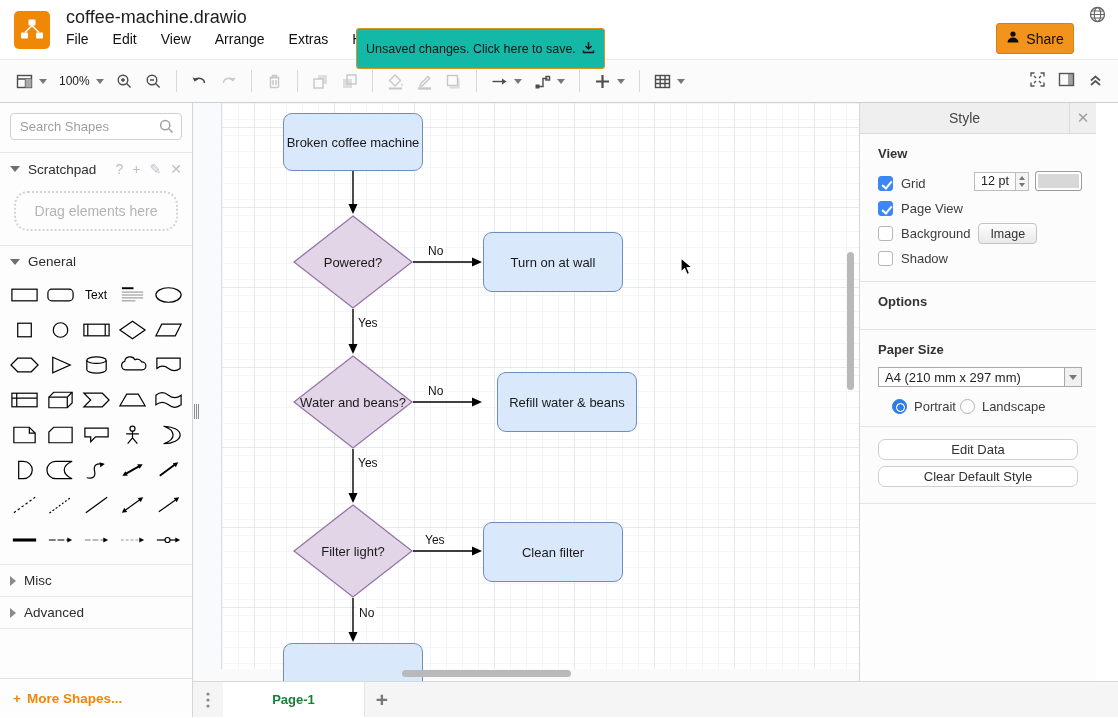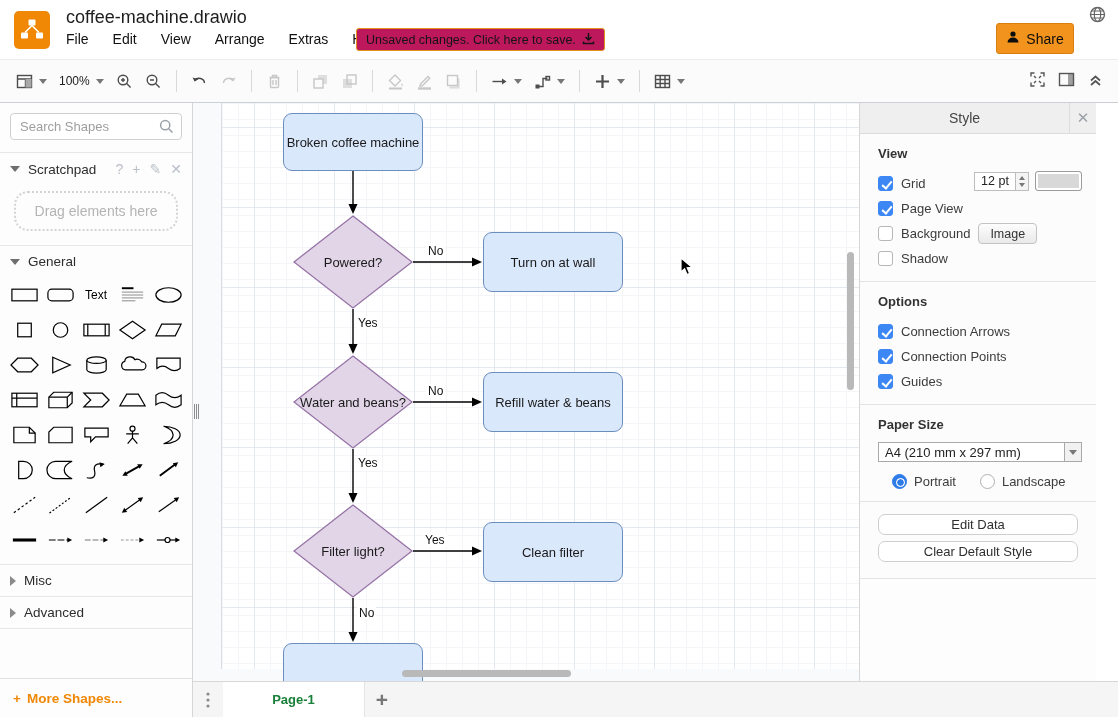--- a/index.html
+++ b/index.html
@@ -4,21 +4,21 @@
 <style>
   * { margin:0; padding:0; box-sizing:border-box; }
   html,body { width:1118px; height:718px; overflow:hidden; font-family:"Liberation Sans",sans-serif; background:#fff; }
 
   
   .header { position:relative; height:59px; background:#fff; }
   .logo { position:absolute; left:14px; top:11px; width:36px; height:38px; background:#F08705; border-radius:5px; display:flex; align-items:center; justify-content:center; }
   .doc-title { position:absolute; left:66px; top:7px; font-size:18px; color:#1e1e1e; }
   .menubar { position:absolute; left:66px; top:31px; display:flex; gap:24px; font-size:14px; color:#111; }
   .menubar span { cursor:default; }
-  .banner { position:absolute; left:356px; top:28px; height:23px; background:#be185d; border:1px solid #e2911a; border-radius:3px; display:flex; align-items:center; gap:6px; padding:0 9px; font-size:12.5px; color:#141414; }
+  .banner { position:absolute; left:356px; top:28px; height:41px; background:#14b8a6; border:1px solid #e2911a; border-radius:3px; display:flex; align-items:center; gap:6px; padding:0 9px; font-size:12.5px; color:#141414; }
   .share-btn { position:absolute; left:996px; top:23px; width:78px; height:31px; background:#F2931E; border:1px solid #d87f10; border-radius:3px; display:flex; align-items:center; justify-content:center; gap:6px; font-size:14px; color:#0d0d0d; }
   .globe { position:absolute; left:1089px; top:6px; }
 
   
   .toolbar { height:44px; border-top:1px solid #ececec; border-bottom:1px solid #ccd0d5; background:#fbfbfb; display:flex; align-items:center; padding:0 10px; }
   .tb-item { display:flex; align-items:center; gap:3px; padding:4px 6px; border-radius:3px; }
   .tb-item svg { display:block; }
   .tb-sep { width:1px; height:22px; background:#d9d9d9; margin:0 8px; }
   .tb-text { font-size:12px; color:#222; }
   .caret { width:0; height:0; border-left:4px solid transparent; border-right:4px solid transparent; border-top:5px solid #777; margin-left:3px; }
@@ -85,21 +85,21 @@
   .num-input { width:42px; height:19px; border:1px solid #bdbdbd; background:#fff; font-size:12.5px; display:flex; align-items:center; justify-content:center; color:#222; }
   .spinner { width:13px; height:19px; border:1px solid #bdbdbd; border-left:none; background:#f4f4f4; display:flex; flex-direction:column; align-items:center; justify-content:space-evenly; }
   .spinner i { width:0; height:0; border-left:3.5px solid transparent; border-right:3.5px solid transparent; }
   .spin-up { border-bottom:4px solid #777; }
   .spin-dn { border-top:4px solid #777; }
   .swatch { width:47px; height:20px; margin-left:6px; border:1px solid #9c9c9c; border-radius:3px; background:#d8d8d8; box-shadow:inset 0 0 0 2px #fff; }
   .mini-btn { height:21px; padding:0 11px; border:1px solid #c3c3c3; border-radius:4px; background:linear-gradient(#fdfdfd,#e9e9e9); font-size:12.5px; color:#333; display:flex; align-items:center; }
   .sel { margin-top:2px; height:20px; border:1px solid #a9a9a9; background:#fff; display:flex; align-items:center; font-size:13px; color:#222; }
   .sel .sel-text { flex:1; padding-left:6px; white-space:nowrap; overflow:hidden; }
   .sel .sel-btn { width:17px; height:100%; border-left:1px solid #a9a9a9; background:#f1f1f1; display:flex; align-items:center; justify-content:center; }
-  .radio-row { display:flex; align-items:center; gap:24px; margin:12px 0 2px 14px; }
+  .radio-row { display:flex; align-items:center; gap:4px; margin:12px 0 2px 14px; }
   .radio-item { display:flex; align-items:center; gap:7px; font-size:13px; color:#3c3c3c; }
   .radio { width:15px; height:15px; border-radius:50%; border:1px solid #b0b0b0; background:#fff; position:relative; flex:none; }
   .radio.on { border:1.5px solid #2d7ce8; background:#2d7ce8; }
   .radio.on::after { content:""; position:absolute; left:3px; top:3px; width:7px; height:7px; border-radius:50%; background:#fff; box-shadow:inset 0 0 0 5px #2d7ce8; border:1.5px solid #fff; }
   .action-btn { height:21px; border:1px solid #cfcfcf; border-radius:7px; background:#fff; display:flex; align-items:center; justify-content:center; font-size:13px; color:#2f2f2f; margin:0 4px 6px 0; }
   .panel-rest { flex:1; background:#fdfdfd; }
 
   
   .footer { height:36px; background:#f5f5f5; border-top:1px solid #d8d8d8; display:flex; align-items:stretch; position:relative; }
   .dots-btn { width:30px; display:flex; align-items:center; justify-content:center; color:#8a8a8a; font-size:14px; letter-spacing:0; }
@@ -607,21 +607,21 @@
             </div>
             <div class="node-dia" style="left: 100px; top: 112px; width: 120px; height: 94px;"><svg width="120" height="94">
                 <polygon points="60,1 119,47 60,93 1,47" fill="#e1d5e7" stroke="#9673a6" stroke-width="1.3"></polygon>
               </svg><div class="lbl">Powered?</div></div>
             <div class="node rounded" style="left: 290px; top: 129px; width: 140px; height: 60px; background: rgb(218, 232, 252); border-color: rgb(108, 142, 191);">
               <span>Turn on at wall</span>
             </div>
             <div class="node-dia" style="left: 100px; top: 252px; width: 120px; height: 94px;"><svg width="120" height="94">
                 <polygon points="60,1 119,47 60,93 1,47" fill="#e1d5e7" stroke="#9673a6" stroke-width="1.3"></polygon>
               </svg><div class="lbl">Water and beans?</div></div>
-            <div class="node rounded" style="left: 290px; top: 269px; width: 140px; height: 60px; background: rgb(218, 232, 252); border-color: rgb(108, 142, 191);">
+            <div class="node rounded" style="left: 304px; top: 269px; width: 140px; height: 60px; background: rgb(218, 232, 252); border-color: rgb(108, 142, 191);">
               <span>Refill water &amp; beans</span>
             </div>
             <div class="node-dia" style="left: 100px; top: 401px; width: 120px; height: 94px;"><svg width="120" height="94">
                 <polygon points="60,1 119,47 60,93 1,47" fill="#e1d5e7" stroke="#9673a6" stroke-width="1.3"></polygon>
               </svg><div class="lbl">Filter light?</div></div>
             <div class="node rounded" style="left: 290px; top: 419px; width: 140px; height: 60px; background: rgb(218, 232, 252); border-color: rgb(108, 142, 191);">
               <span>Clean filter</span>
             </div>
             <div class="node rounded" style="left: 90px; top: 540px; width: 140px; height: 58px; background: rgb(218, 232, 252); border-color: rgb(108, 142, 191);">
               <span></span>
@@ -670,34 +670,20 @@
             <span class="p-label">Background</span>
             <span class="mini-btn" style="margin-left:8px;">Image</span>
           </div>
           <div class="p-row">
             <span class="cb"></span>
             <span class="p-label">Shadow</span>
           </div>
         </div>
         <div class="panel-sect">
           <div class="panel-title">Options</div>
-          <div id="options-rows">
-              <div class="p-row">
-                <span class="cb on"></span>
-                <span class="p-label">Connection Arrows</span>
-              </div>
-              <div class="p-row">
-                <span class="cb on"></span>
-                <span class="p-label">Connection Points</span>
-              </div>
-              <div class="p-row">
-                <span class="cb on"></span>
-                <span class="p-label">Guides</span>
-              </div>
-            </div>
         </div>
         <div class="panel-sect">
           <div class="panel-title">Paper Size</div>
           <div class="sel">
             <span class="sel-text">A4 (210 mm x 297 mm)</span>
             <span class="sel-btn">
                 <span class="caret" style="margin:0;"></span>
               </span>
           </div>
           <div class="radio-row" id="orientation-row">

